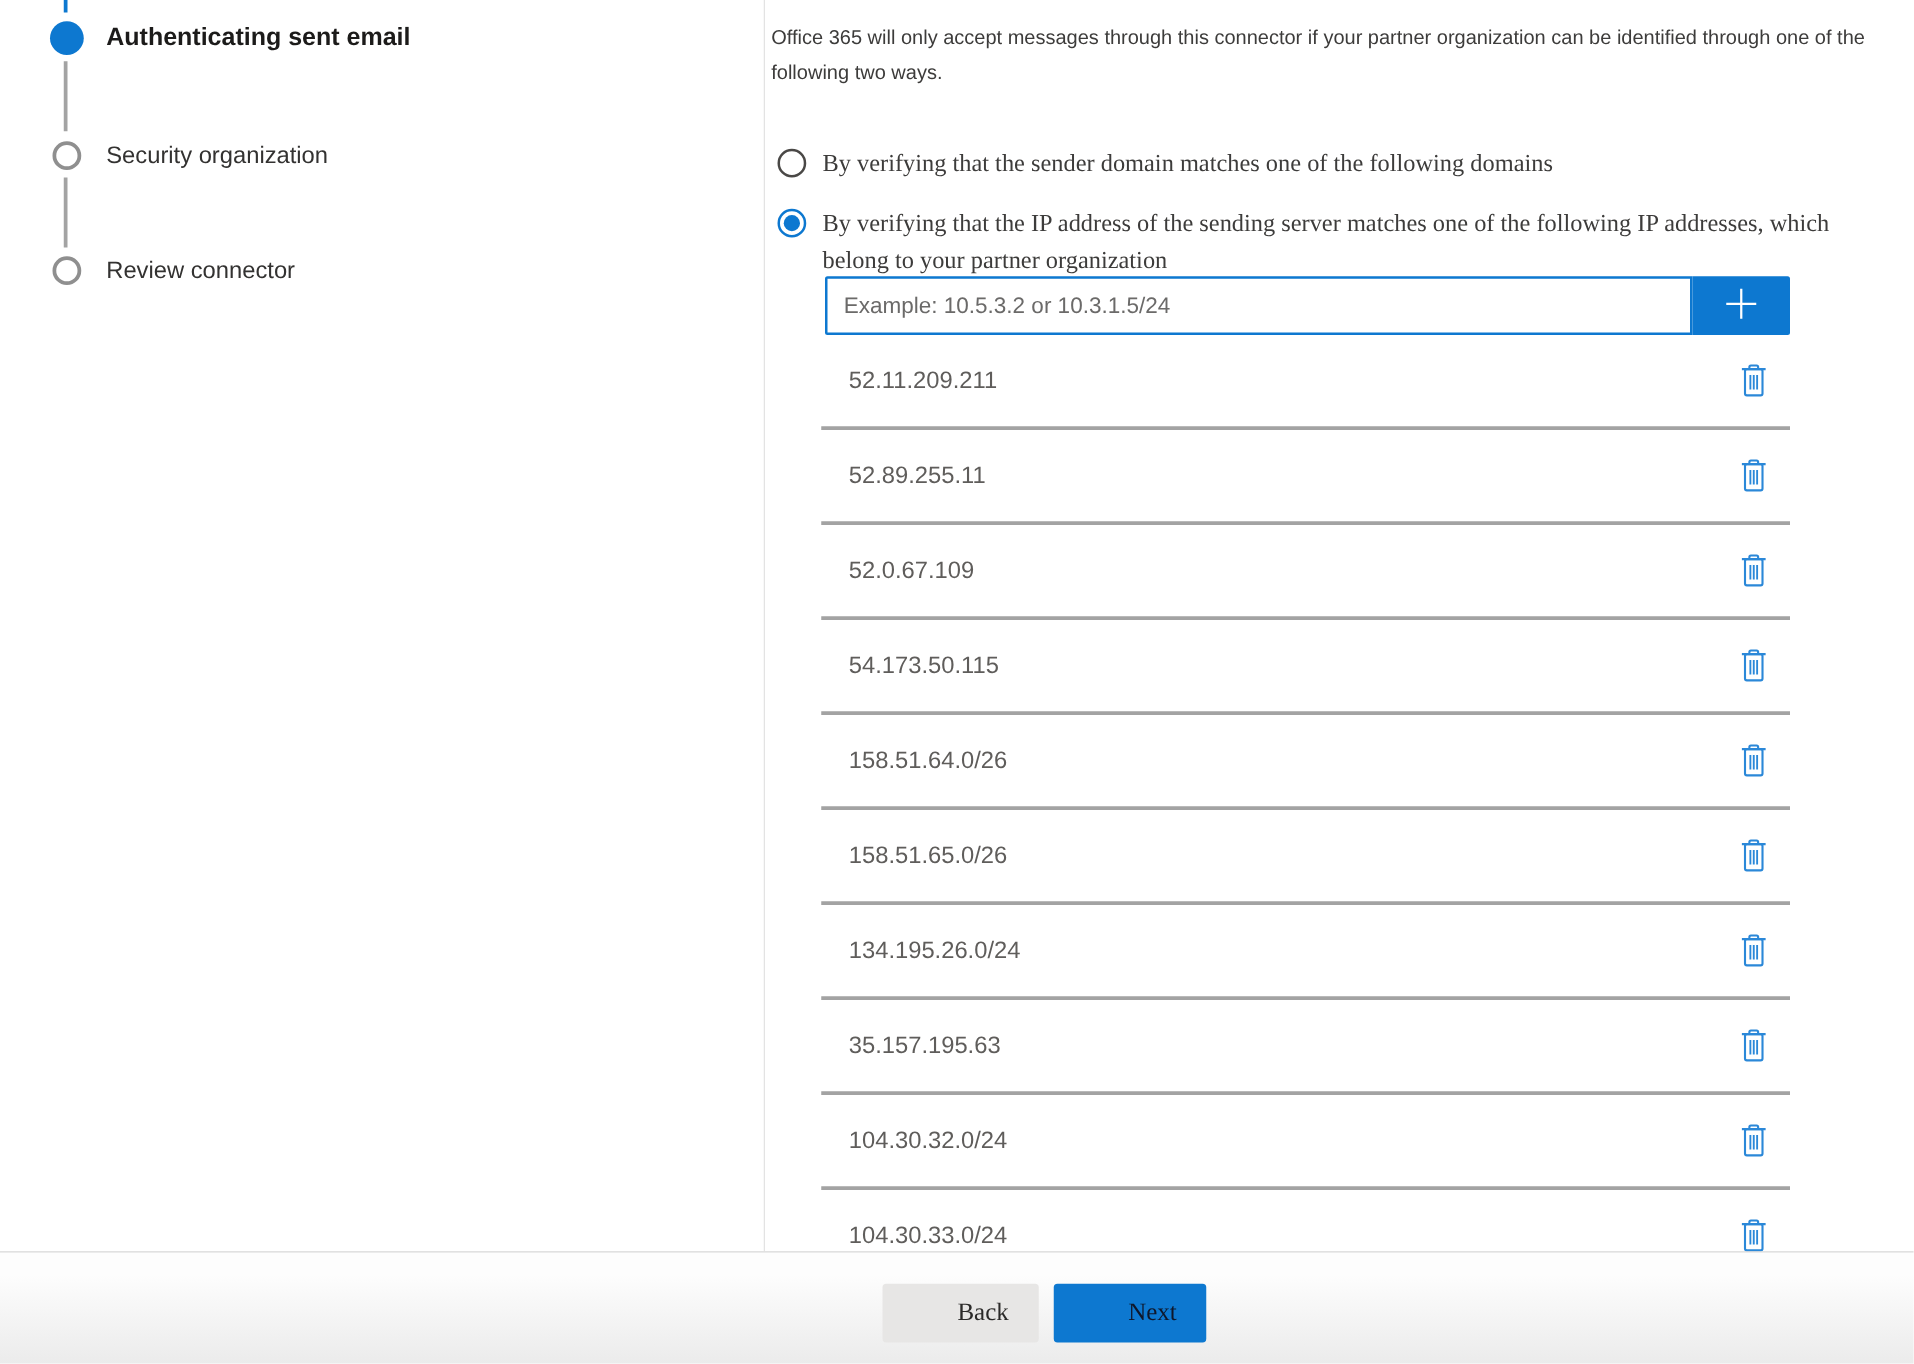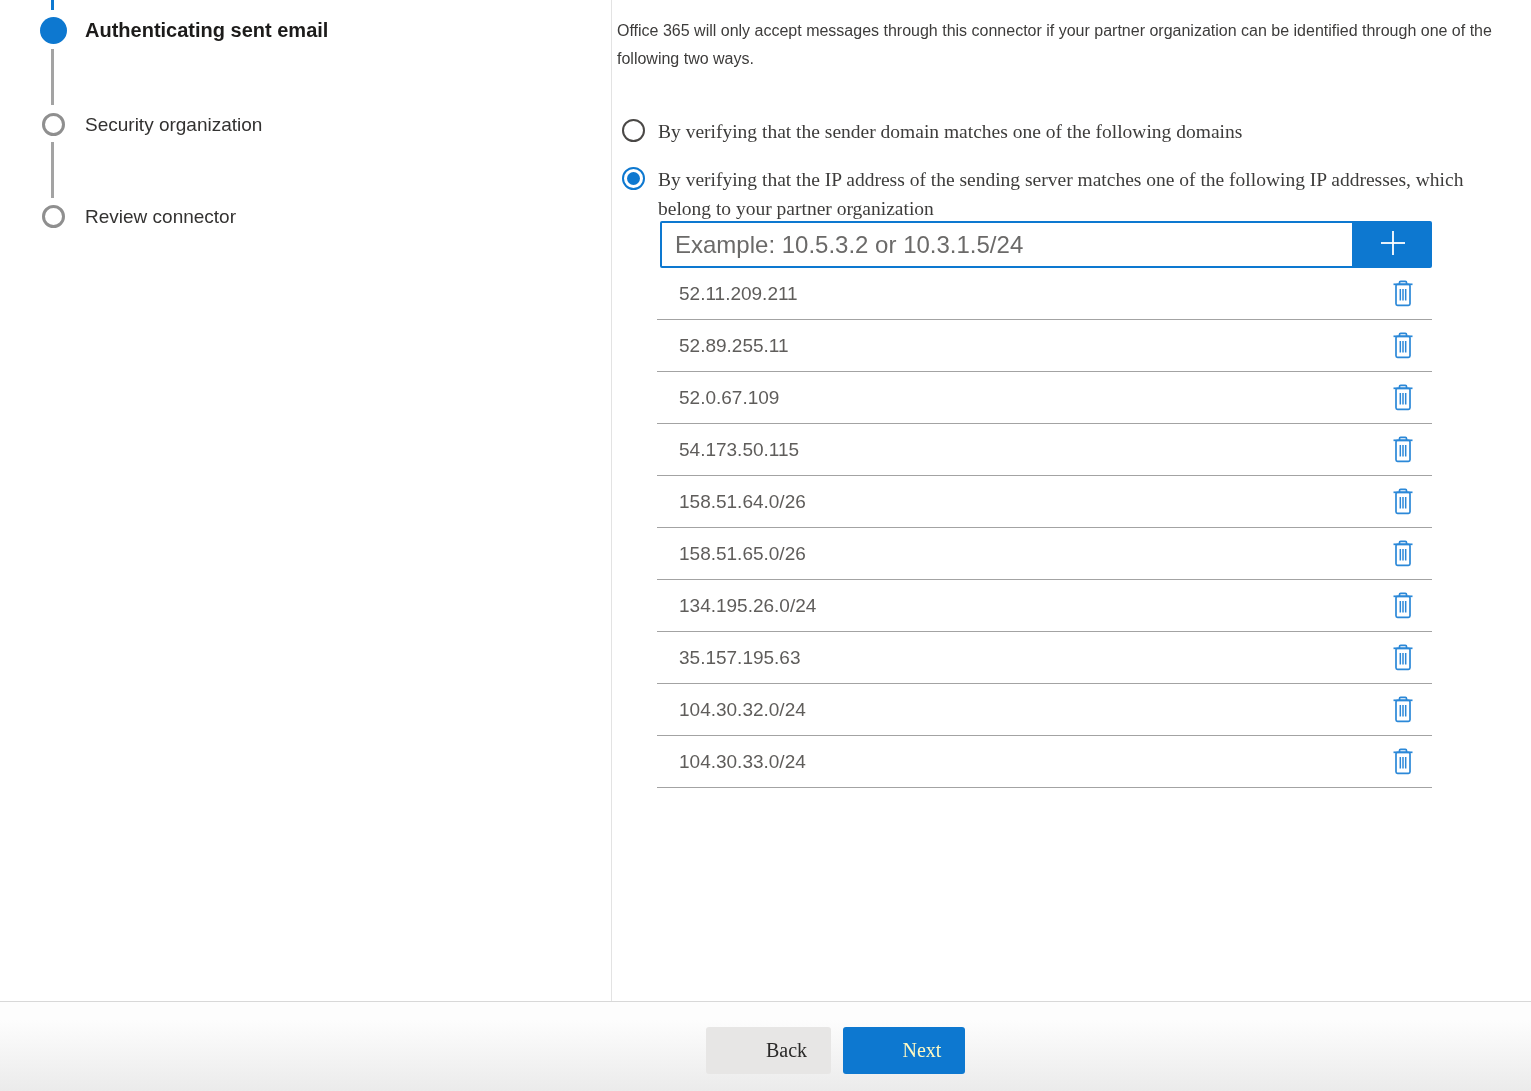--- a/index.html
+++ b/index.html
@@ -37,42 +37,42 @@
                   border:2px solid #4a4846; background:#fff; margin-top:1px; cursor:pointer;
                   display:flex; align-items:center; justify-content:center; }
   .radio-circle.selected { border-color:#0d78d0; }
   .radio-dot { width:13px; height:13px; border-radius:50%; background:#0d78d0; }
   .radio-label { margin-left:13px; font-size:19.5px; line-height:28.5px; color:#3d3c3b;
                  max-width:812px; cursor:pointer;font-family:Liberation Serif, serif; }
 
   
   .input-row { position:absolute; left:43px; top:221px; display:flex; }
   .ip-input { width:694px; height:47px; border:2px solid #0d78d0; border-radius:2px 0 0 2px;
-              font-size:24px; color:#3d3c3b; padding:12px 13px;
+              font-size:18px; color:#3d3c3b; padding:12px 13px;
               font-family:"Liberation Sans","DejaVu Sans",sans-serif; outline:none; }
   .ip-input::placeholder { color:#6b6a69; opacity:1; }
   .add-btn { width:78px; height:47px; background:#0d78d0; border:none; border-radius:0 2px 2px 0;
              display:flex; align-items:center; justify-content:center; cursor:pointer; }
 
   
   .ip-list { position:absolute; left:40px; top:268px; width:775px; }
-  .ip-row { height:52px; display:flex; align-items:center; justify-content:space-between;
-            border-bottom:1px solid #a3a3a3; padding-left:22px; padding-right:16px; }
+  .ip-row { height:76px; display:flex; align-items:center; justify-content:space-between;
+            border-bottom:3px solid #a3a3a3; padding-left:22px; padding-right:16px; }
   .ip-text { font-size:19px; color:#5f5d5b; }
   .trash-btn { background:none; border:none; cursor:pointer; padding:2px; line-height:0; }
 
   
   .footer { position:absolute; left:0; top:1001px; width:1531px; height:90px;
             border-top:1px solid #d8d8d8;
             background:linear-gradient(#fdfdfd 20%, #ebebeb 100%); }
   .btn { position:absolute; top:25px; height:47px; border:none; border-radius:3px;
          font-size:20px; cursor:pointer;
          font-family:Liberation Serif, serif;padding-left:36px; }
   .btn-back { left:706px; width:125px; background:#e7e6e5; color:#2b2a29; }
-  .btn-next { left:843px; width:122px; background:#0d78d0; color:#fef9c3; }
+  .btn-next { left:843px; width:122px; background:#0d78d0; color:#0f172a; }
 </style>
 </head>
 <body>
 
 <div class="page">
 
   <div class="sidebar">
     <div class="step-track">
       <div class="connector blue conn-top"></div>
       <div class="step-circle current"></div>

